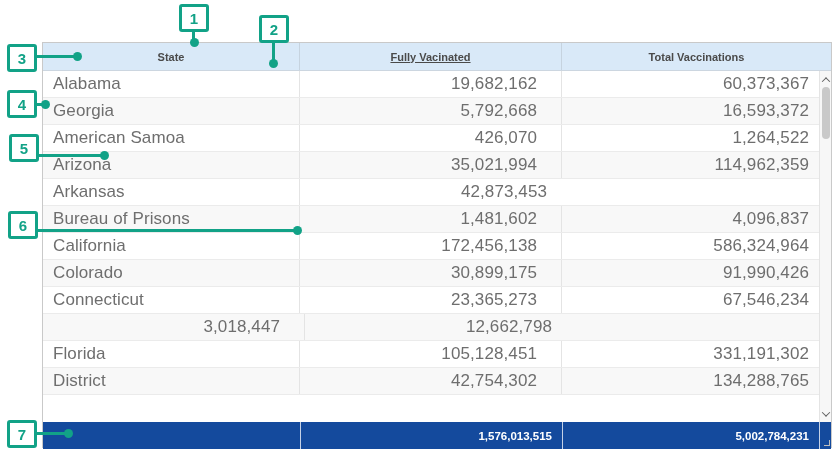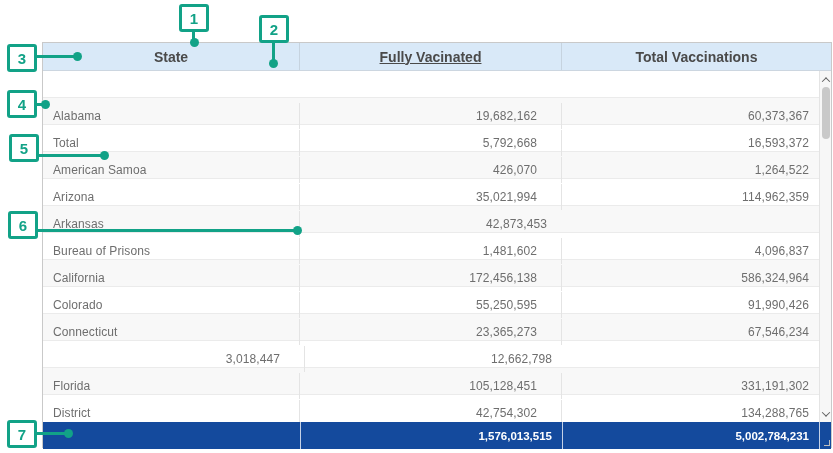--- a/index.html
+++ b/index.html
@@ -12,35 +12,35 @@
     position:absolute;left:42px;top:42px;width:790px;height:406px;
     border:1px solid #c9c9c9;box-sizing:border-box;background:#fff;
   }
   .thead{
     position:absolute;left:0;top:0;width:788px;height:28px;
     background:#d9e9f8;display:flex;box-sizing:border-box;
     border-bottom:1px solid #ccd6e0;
   }
   .th{
     display:flex;align-items:center;justify-content:center;
-    font-size:14px;font-weight:bold;color:#4a4a4a;
+    font-size:11px;font-weight:bold;color:#4a4a4a;
     box-sizing:border-box;height:100%;
   }
   .th1{width:257px;border-right:1px solid #c6d3df;}
   .th2{width:262px;border-right:1px solid #c6d3df;text-decoration:underline;}
   .th3{width:269px;}
   .tbody{position:absolute;left:0;top:28px;width:776px;height:351px;}
   .trow{
     display:flex;height:27px;box-sizing:border-box;
     border-bottom:1px solid #ebebeb;background:#ffffff;
   }
   .trow:nth-child(even){background:#f8f8f8;}
   .td{
-    display:flex;align-items:center;font-size:12px;color:#6e6e6e;
-    box-sizing:border-box;height:100%;letter-spacing:.1px;margin-top:32px;
+    display:flex;align-items:center;font-size:17px;color:#6e6e6e;
+    box-sizing:border-box;height:100%;letter-spacing:.1px;
   }
   .c1{width:257px;padding-left:10px;border-right:1px solid #e4e4e4;}
   .c2{width:262px;justify-content:flex-end;padding-right:24px;border-right:1px solid #e4e4e4;}
   .c3{width:257px;justify-content:flex-end;padding-right:10px;}
   
   .tfoot{
     position:absolute;left:0;top:379px;width:788px;height:27px;
     background:#144a9d;display:flex;box-sizing:border-box;
   }
   .tf{
@@ -96,21 +96,21 @@
       <div class="th th3">Total Vaccinations</div>
     </div>
 
     <div class="tbody">
       <div class="trow">
         <div class="td c1">Alabama</div>
         <div class="td c2">19,682,162</div>
         <div class="td c3">60,373,367</div>
       </div>
       <div class="trow">
-        <div class="td c1">Total</div>
+        <div class="td c1">Georgia</div>
         <div class="td c2">5,792,668</div>
         <div class="td c3">16,593,372</div>
       </div>
       <div class="trow">
         <div class="td c1">American Samoa</div>
         <div class="td c2">426,070</div>
         <div class="td c3">1,264,522</div>
       </div>
       <div class="trow">
         <div class="td c1">Arizona</div>
@@ -126,21 +126,21 @@
         <div class="td c2">1,481,602</div>
         <div class="td c3">4,096,837</div>
       </div>
       <div class="trow">
         <div class="td c1">California</div>
         <div class="td c2">172,456,138</div>
         <div class="td c3">586,324,964</div>
       </div>
       <div class="trow">
         <div class="td c1">Colorado</div>
-        <div class="td c2">55,250,595</div>
+        <div class="td c2">30,899,175</div>
         <div class="td c3">91,990,426</div>
       </div>
       <div class="trow">
         <div class="td c1">Connecticut</div>
         <div class="td c2">23,365,273</div>
         <div class="td c3">67,546,234</div>
       </div>
       <div class="trow">
         <div class="td c2">3,018,447</div>
         <div class="td c3">12,662,798</div>

